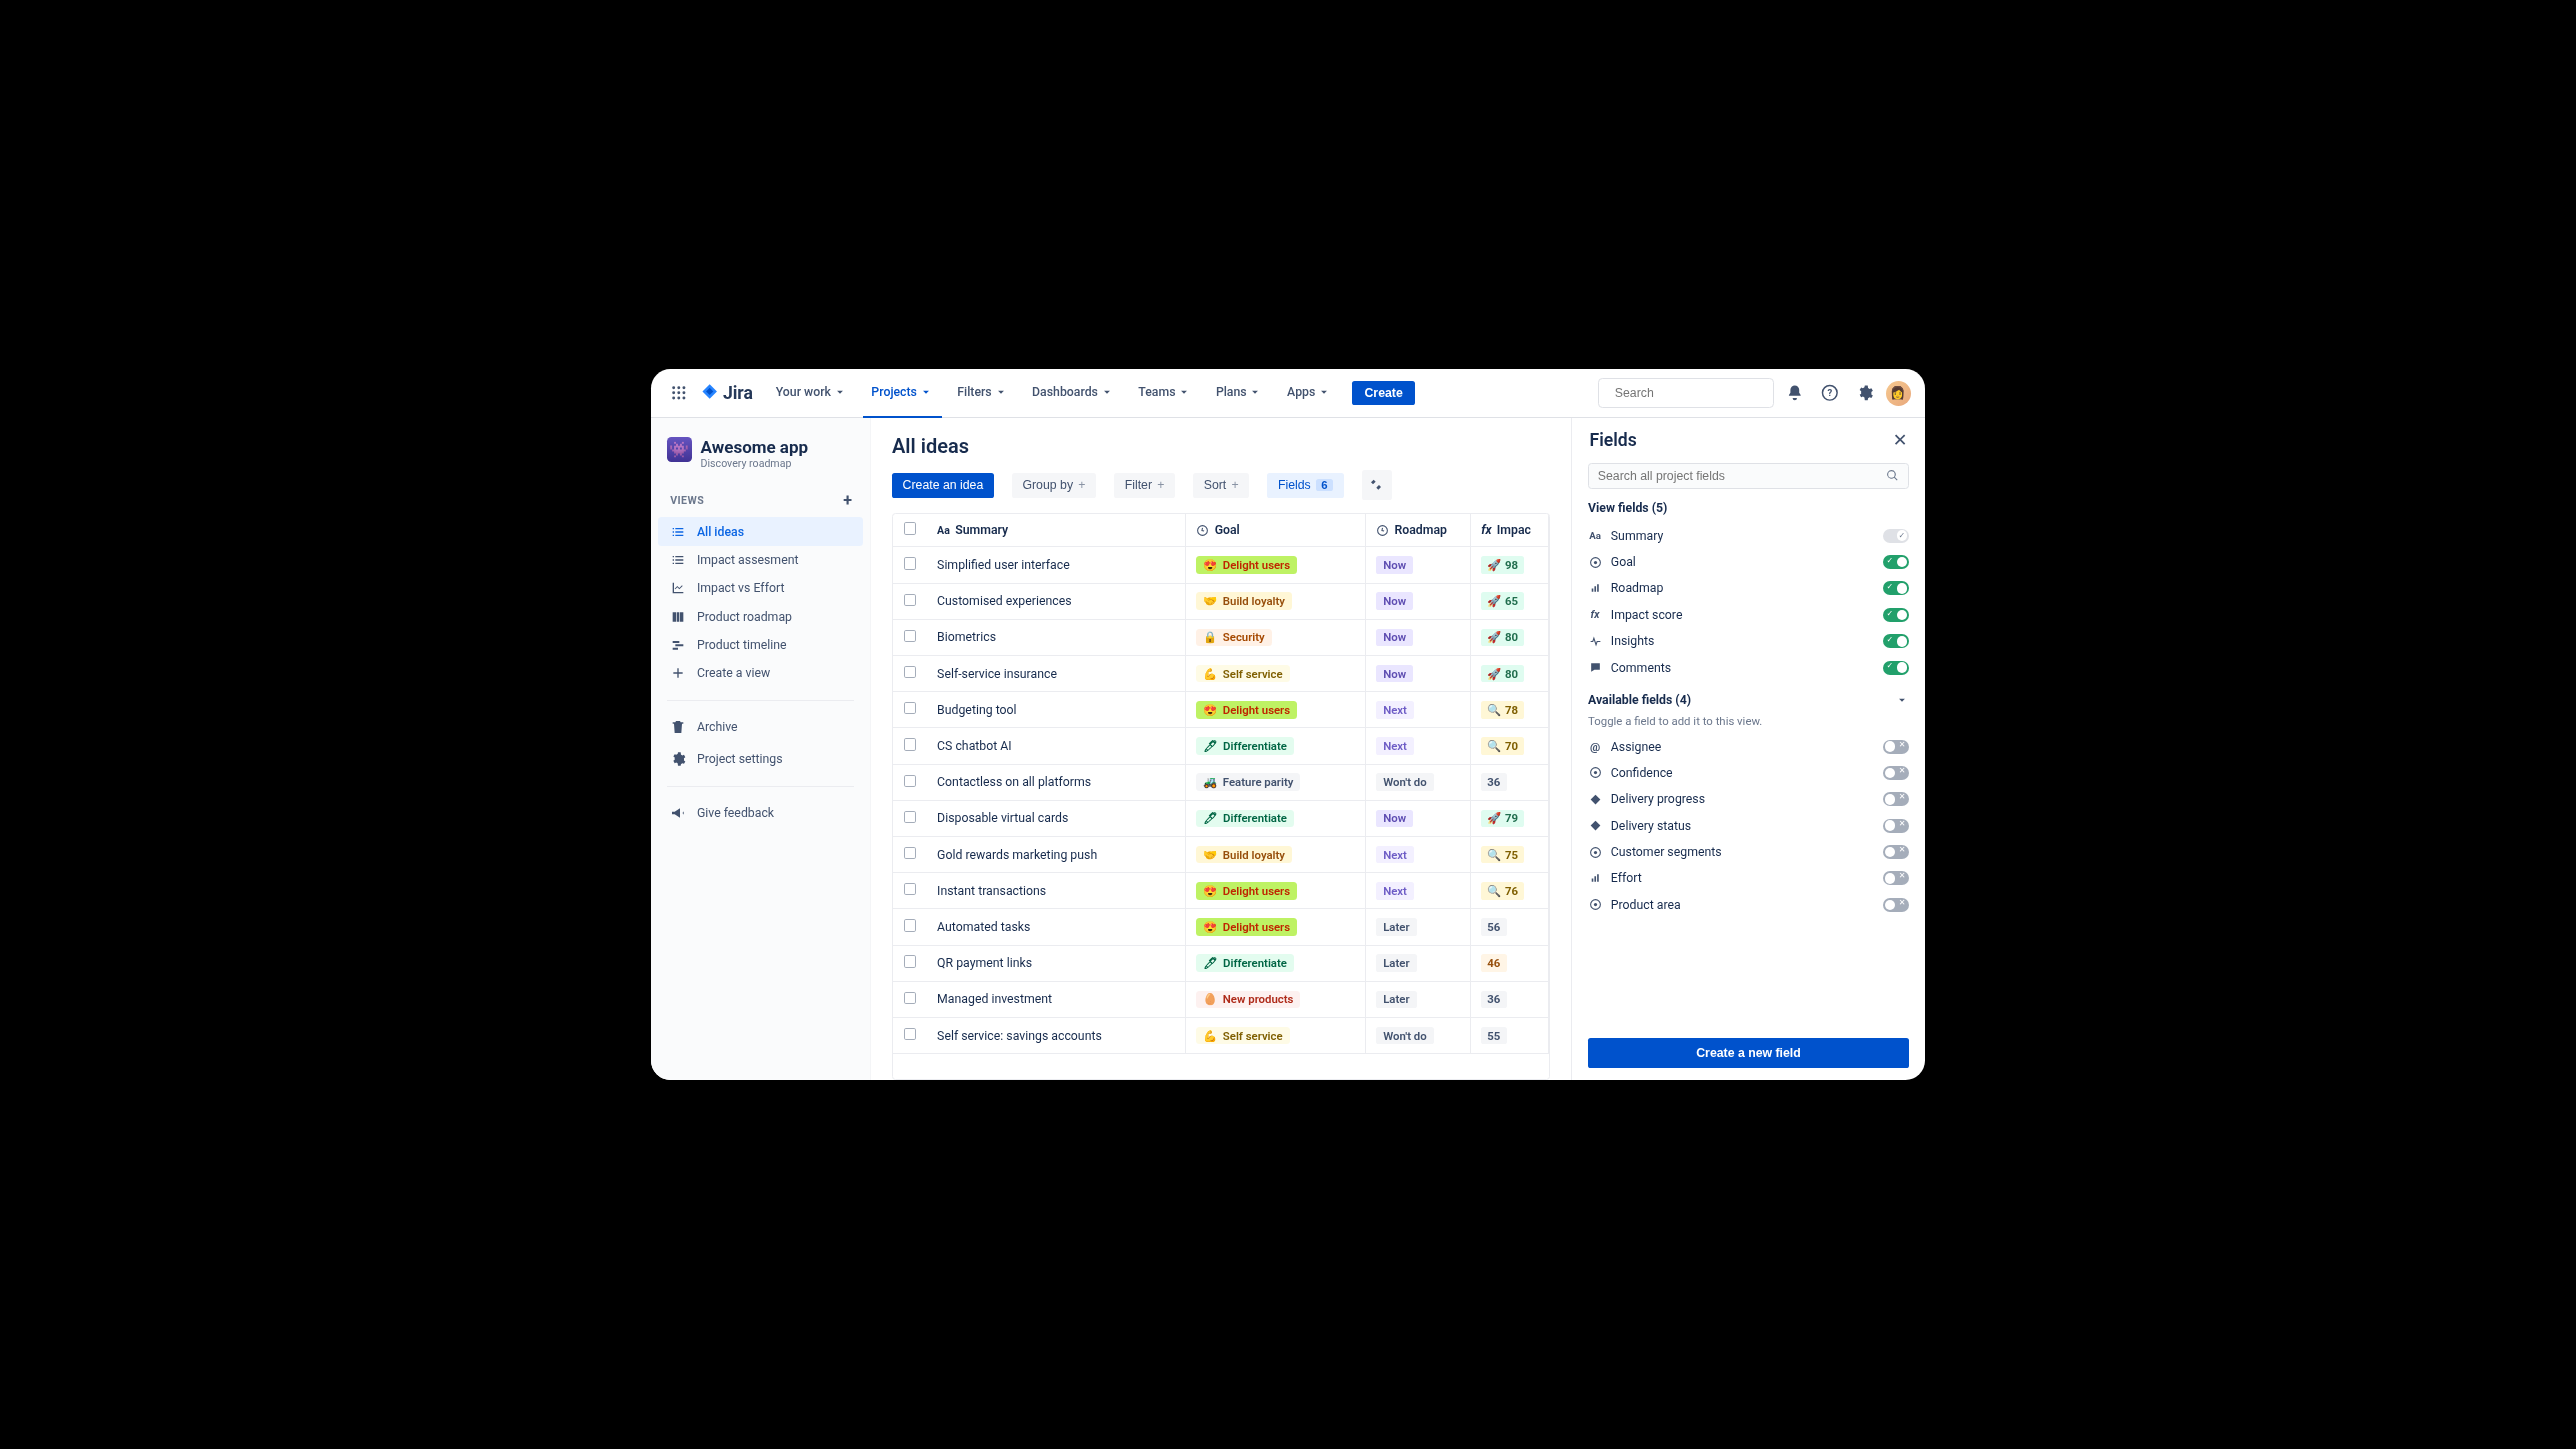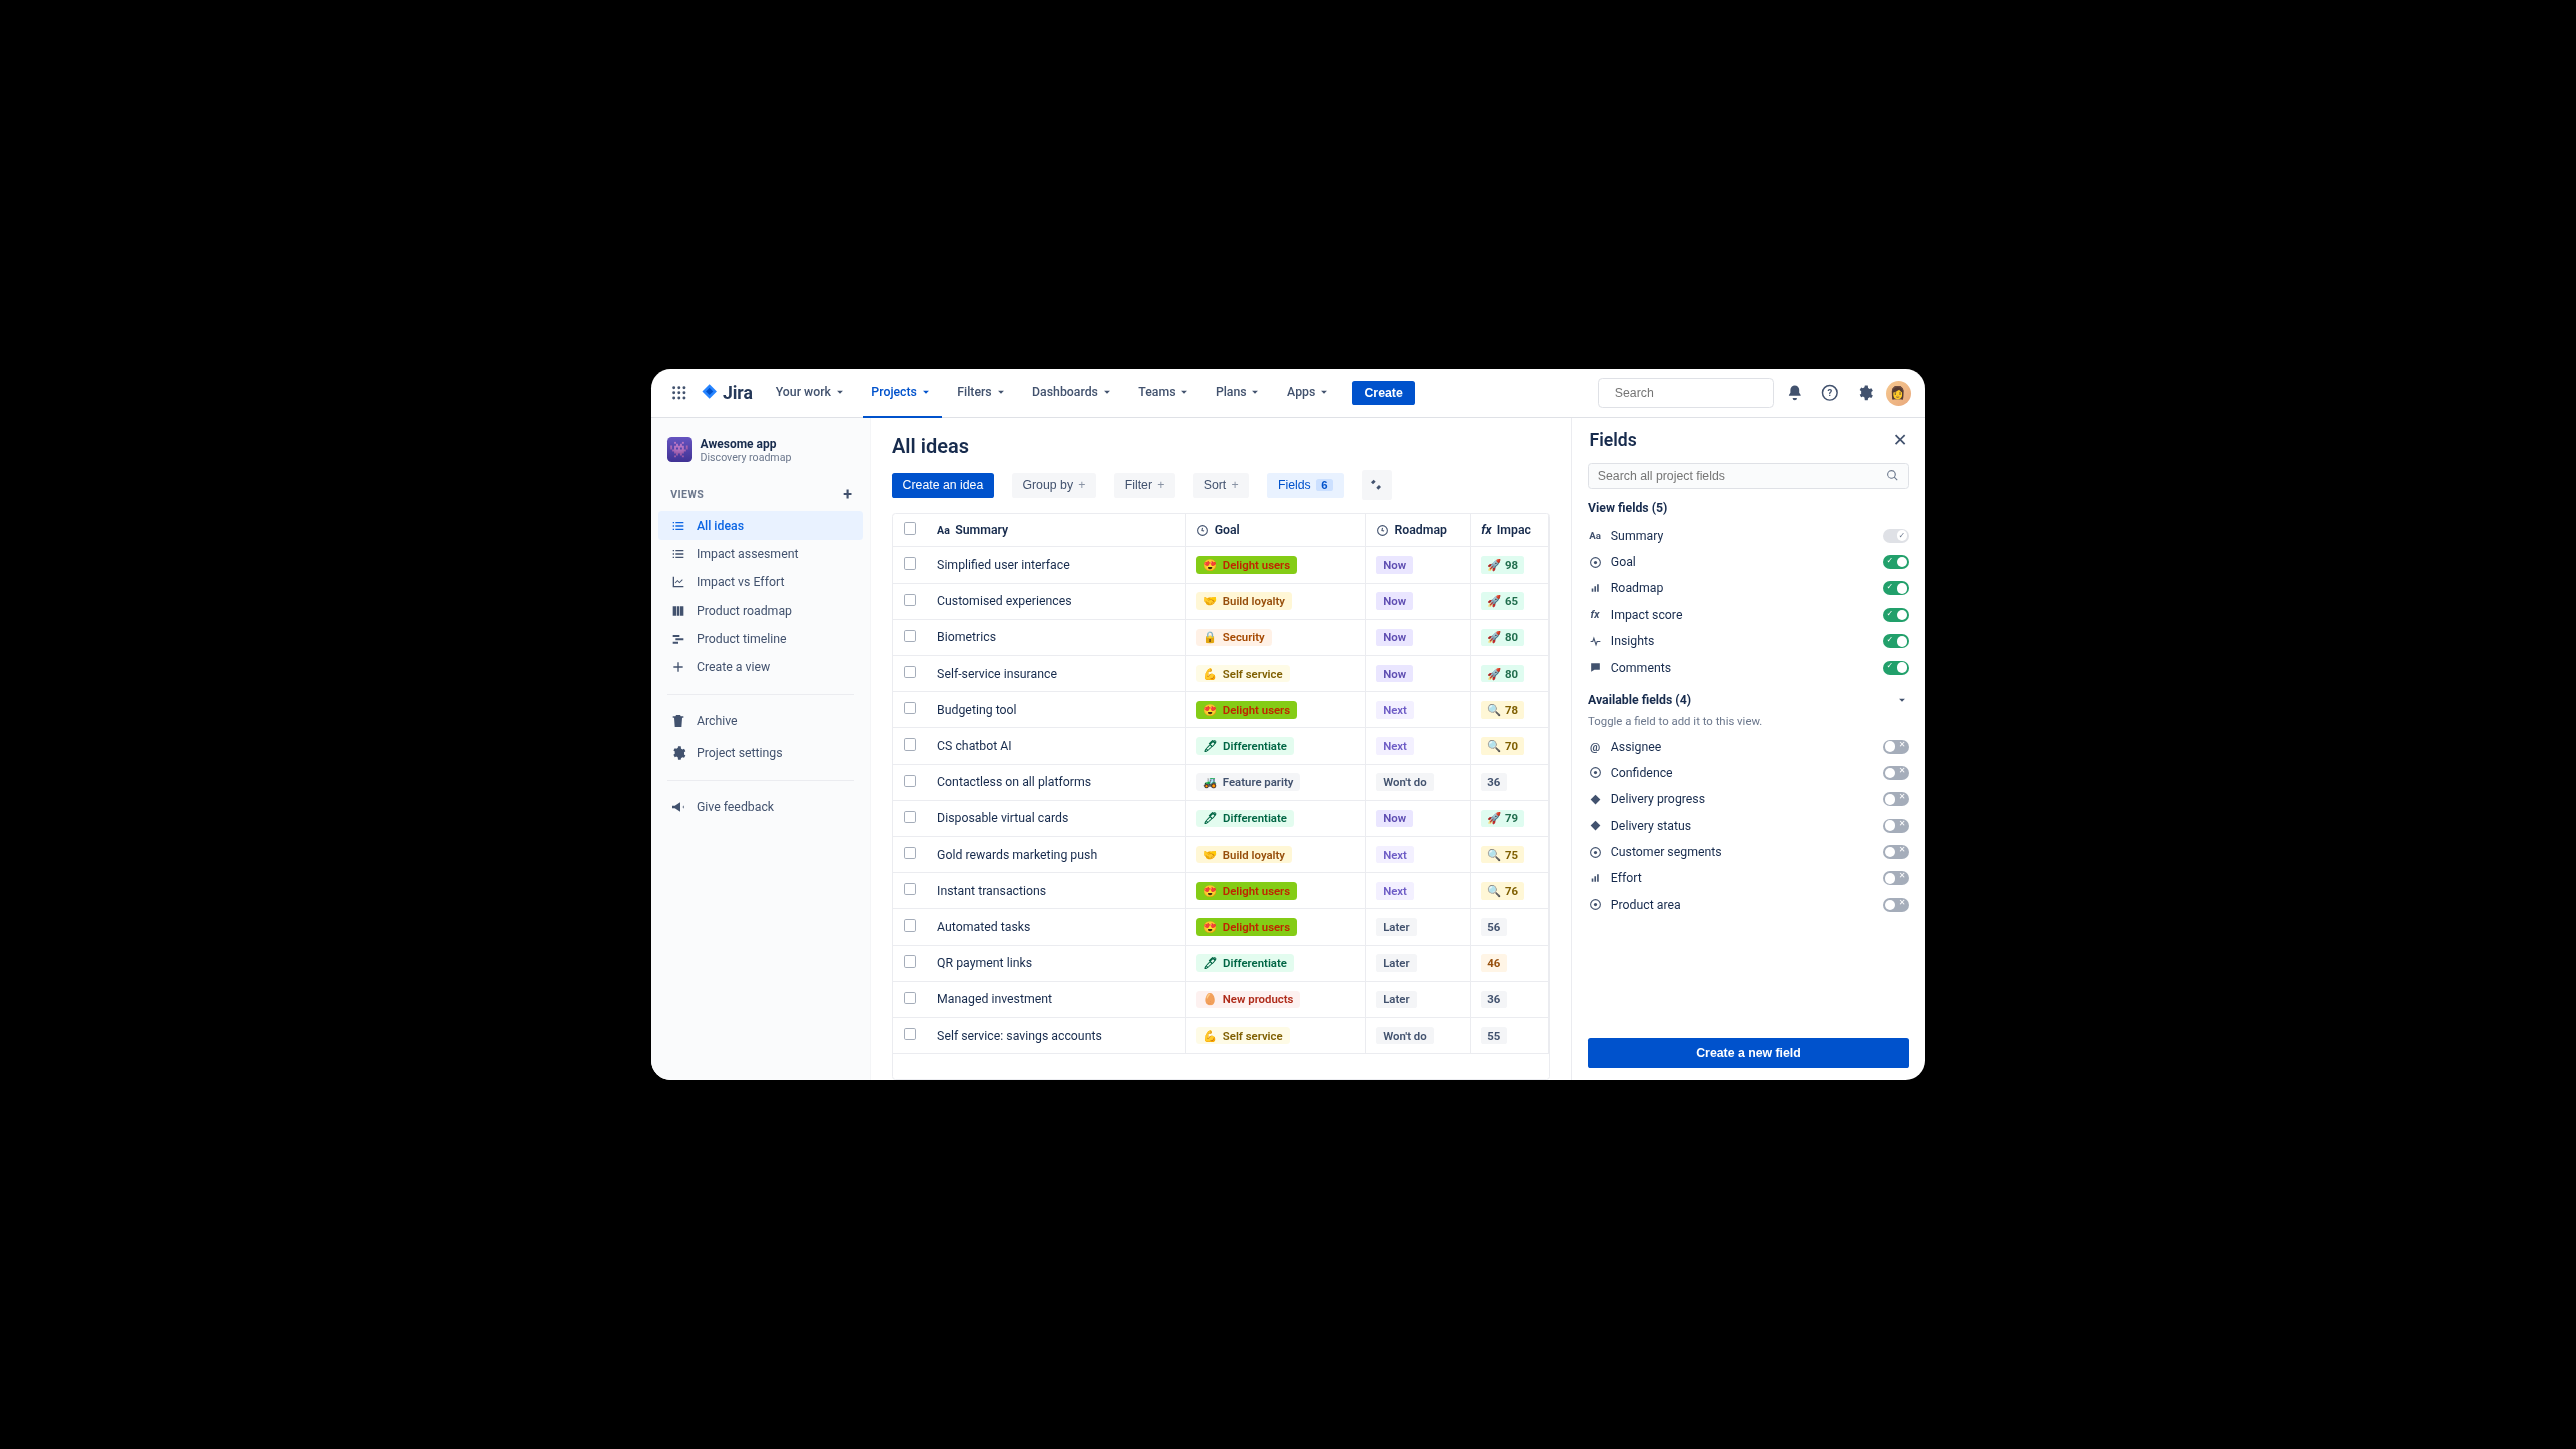--- a/index.html
+++ b/index.html
@@ -15,21 +15,21 @@
 .nav-item .chev { width:14px; height:14px; fill:currentColor; }
 .create-btn { background:#0052CC; color:#fff; border:none; border-radius:2.6px; padding:5.3px 12.3px; font-weight:600; font-size:12.3px; margin-left:5.3px; }
 .nav-spacer { flex:1; }
 .search-box { width:176px; height:30px; border:1.8px solid #DFE1E6; border-radius:4.4px; display:flex; align-items:center; padding:0 8.8px; gap:7px; color:#6B778C; }
 .search-box input { border:none; outline:none; font-size:12.3px; flex:1; background:transparent; }
 .avatar { width:25px; height:25px; border-radius:50%; background:linear-gradient(135deg,#f6c88f,#e8a87c); display:flex; align-items:center; justify-content:center; font-size:12.3px; }
 .body-row { flex:1; display:flex; overflow:hidden; }
 .sidebar { width:220px; border-right:1.8px solid #F4F5F7; background:#FAFBFC; padding:14px 7px 14px 7px; display:flex; flex-direction:column; gap:3.5px; overflow-y:auto; }
 .project-header { display:flex; gap:8.8px; padding:5.3px 8.8px 12.3px 8.8px; }
 .project-avatar { width:25px; height:25px; border-radius:4.4px; background:linear-gradient(#6554C0,#403294); display:flex; align-items:center; justify-content:center; font-size:16px; }
-.project-name { font-weight:700; font-size:12px; color:#172B4D; }
+.project-name { font-weight:700; font-size:17px; color:#172B4D; }
 .project-type { font-size:10.6px; color:#6B778C; }
 .views-label-row { display:flex; align-items:center; justify-content:space-between; padding:5.3px 10.6px 3.5px 12.3px; color:#6B778C; font-size:10.6px; font-weight:700; letter-spacing:0.4px; }
 .side-item { display:flex; align-items:center; gap:10.6px; padding:6.2px 12.3px; border-radius:3.5px; color:#42526E; font-size:12.3px; }
 .side-item.active { background:#E9F2FF; color:#0C66E4; font-weight:500; }
 .side-item .sicon { width:16px; height:16px; display:flex; align-items:center; justify-content:center; }
 .side-item .sicon svg { width:16px; height:16px; fill:currentColor; }
 .side-divider { height:0.9px; background:#EBECF0; margin:8.8px 8.8px; }
 .main-area { flex:1; display:flex; overflow:hidden; }
 .content { flex:1; padding:16px 21px 0 21px; overflow:hidden; display:flex; flex-direction:column; }
 .page-title { font-size:20px; font-weight:600; margin-bottom:12.3px; }
@@ -48,21 +48,21 @@
 td { border-right:0.9px solid #EBECF0; }
 th:first-child, td:first-child { width:32px; border-right:none; }
 th:nth-child(2), td:nth-child(2) { width:273px; }
 th:nth-child(3), td:nth-child(3) { width:185px; }
 th:nth-child(4), td:nth-child(4) { width:106px; }
 th:nth-child(5), td:nth-child(5) { width:79px; }
 .checkbox { width:12.3px; height:12.3px; border:1.8px solid #A5ADBA; border-radius:1.8px; display:inline-block; }
 .col-header { display:flex; align-items:center; gap:5.3px; }
 .col-header svg { width:13px; height:13px; fill:#42526E; }
 .goal-chip { display:inline-flex; align-items:center; gap:5.3px; padding:1.8px 7px; border-radius:3.5px; font-size:11.4px; font-weight:600; }
-.goal-delight { background:#84cc16; color:#BF2600; } .goal-delight::before{content:"😍";}
+.goal-delight { background:#bef264; color:#BF2600; } .goal-delight::before{content:"😍";}
 .goal-loyalty { background:#FFF7D6; color:#974F0C; } .goal-loyalty::before{content:"🤝";}
 .goal-security { background:#FFF1E6; color:#A54800; } .goal-security::before{content:"🔒";}
 .goal-selfservice { background:#FEFBE6; color:#7F5F01; } .goal-selfservice::before{content:"💪";}
 .goal-differentiate { background:#E3FCEF; color:#006644; } .goal-differentiate::before{content:"🖊";}
 .goal-parity { background:#F4F5F7; color:#42526E; } .goal-parity::before{content:"🚜";}
 .goal-newproducts { background:#FDF1F0; color:#AE2A19; } .goal-newproducts::before{content:"🥚";}
 .roadmap-chip { display:inline-block; padding:1.8px 7px; border-radius:2.6px; font-size:11.4px; font-weight:600; }
 .rm-now { background:#EAE6FF; color:#5E4DB2; }
 .rm-next { background:#F3F0FF; color:#6E5DC6; }
 .rm-wont { background:#F4F5F7; color:#42526E; }

